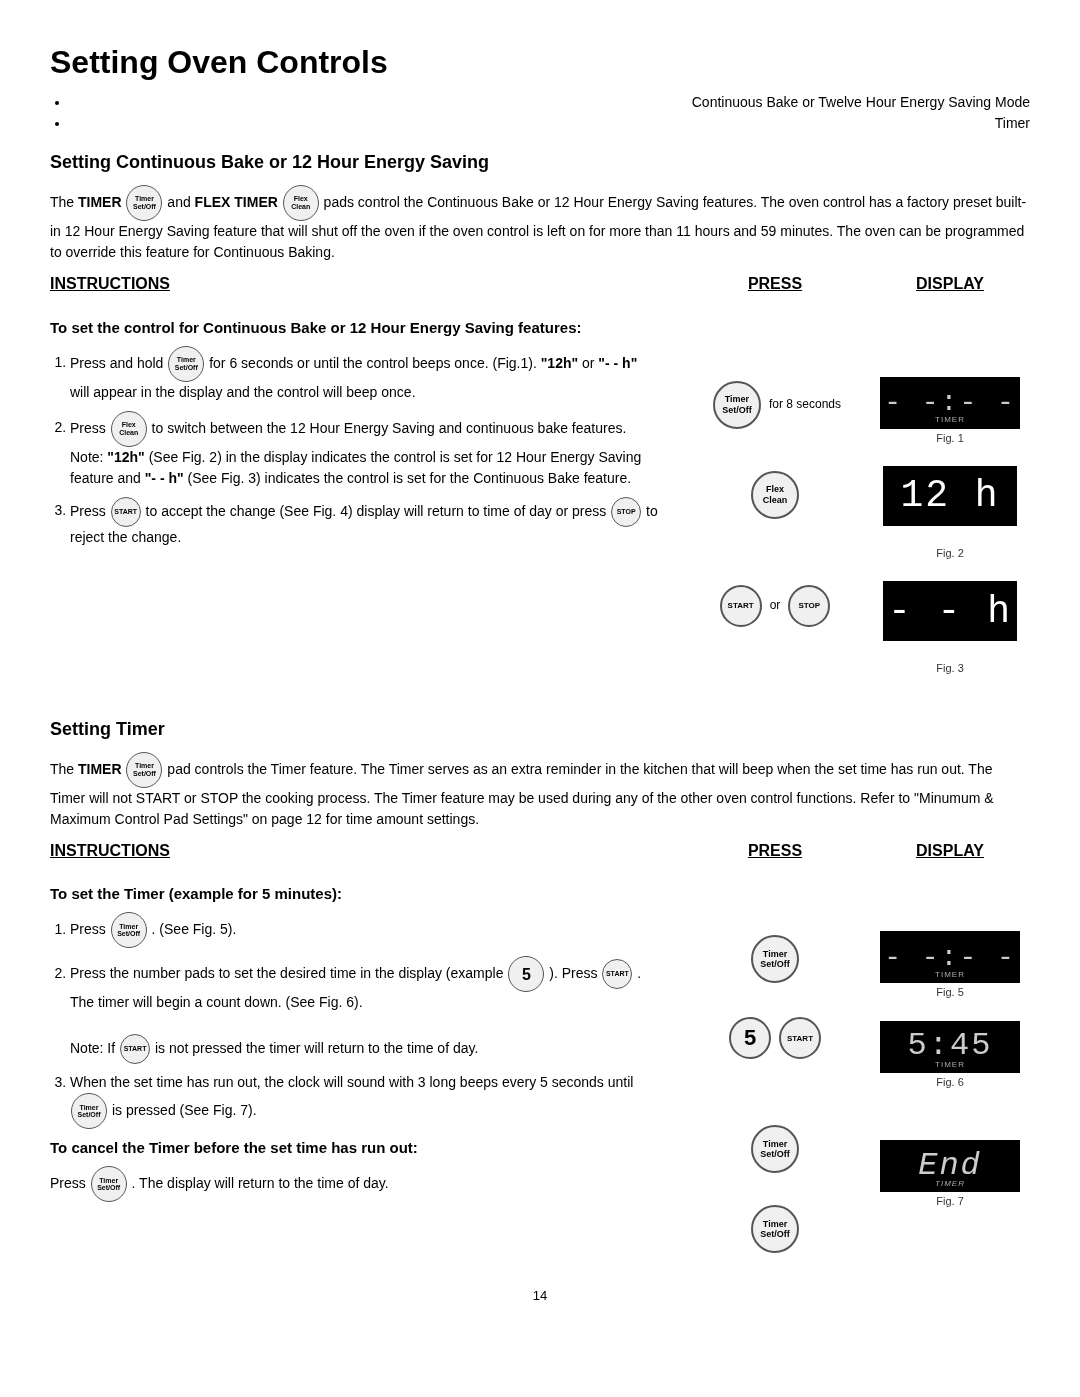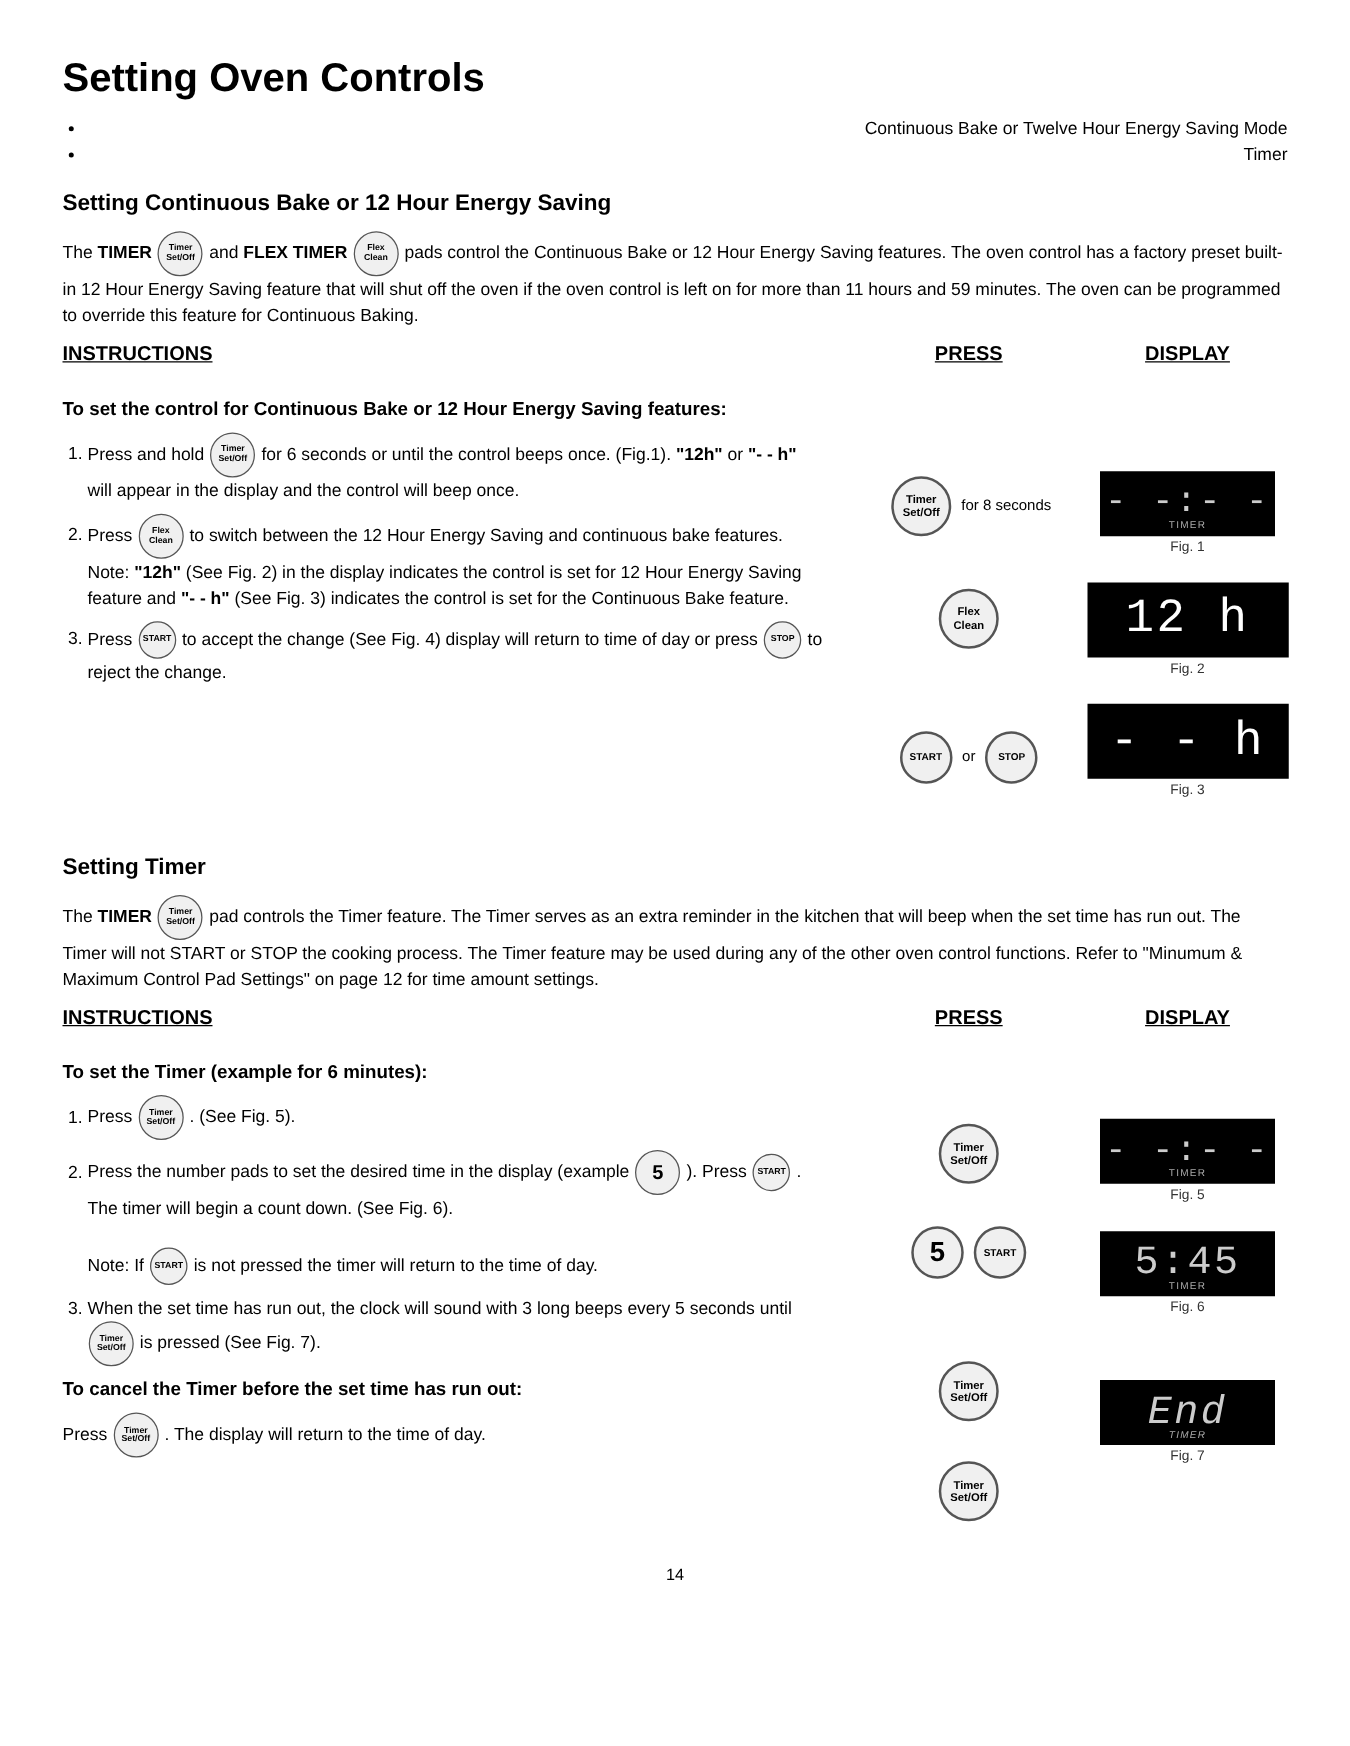--- a/index.html
+++ b/index.html
@@ -83,29 +83,29 @@
       left: 50%;
       transform: translateX(-50%);
       font-size: 8px;
       color: #aaa;
       letter-spacing: 1px;
       font-family: Arial, sans-serif;
     }
     .oven-display-large {
       background: #000;
       color: #fff;
-      width: 161px;
+      width: 134px;
       height: 60px;
       display: flex;
       align-items: center;
       justify-content: center;
       font-size: 38px;
       font-family: 'Courier New', monospace;
       letter-spacing: 2px;
-      margin-bottom: 2px;
+      margin-bottom: 20px;
     }
     .fig-label {
       font-size: 11px;
       color: #333;
       margin-bottom: 12px;
       text-align: center;
     }
     
     .btn-round {
       display: inline-flex;
@@ -353,21 +353,21 @@
   pad controls the Timer feature. The Timer serves as an extra reminder in the kitchen that will beep when the set time has run out. The Timer will not START or STOP the cooking process. The Timer feature may be used during any of the other oven control functions. Refer to "Minumum &amp; Maximum Control Pad Settings" on page 12 for time amount settings.
 </p>
 
 <div class="instruction-section">
 
   <div class="col-header col-header-instructions">INSTRUCTIONS</div>
   <div class="col-header">PRESS</div>
   <div class="col-header">DISPLAY</div>
 
   <div class="instructions-body">
-    <h3>To set the Timer (example for 6 minutes):</h3>
+    <h3>To set the Timer (example for 5 minutes):</h3>
     <ol>
       <li>
         Press
         <span class="inline-btn">Timer<br>Set/Off</span>
         . (See Fig. 5).
       </li>
       <li>
         Press the number pads to set the desired time in the display (example
         <span class="inline-btn" style="font-size:16px; font-weight:bold;">5</span>
         ). Press

